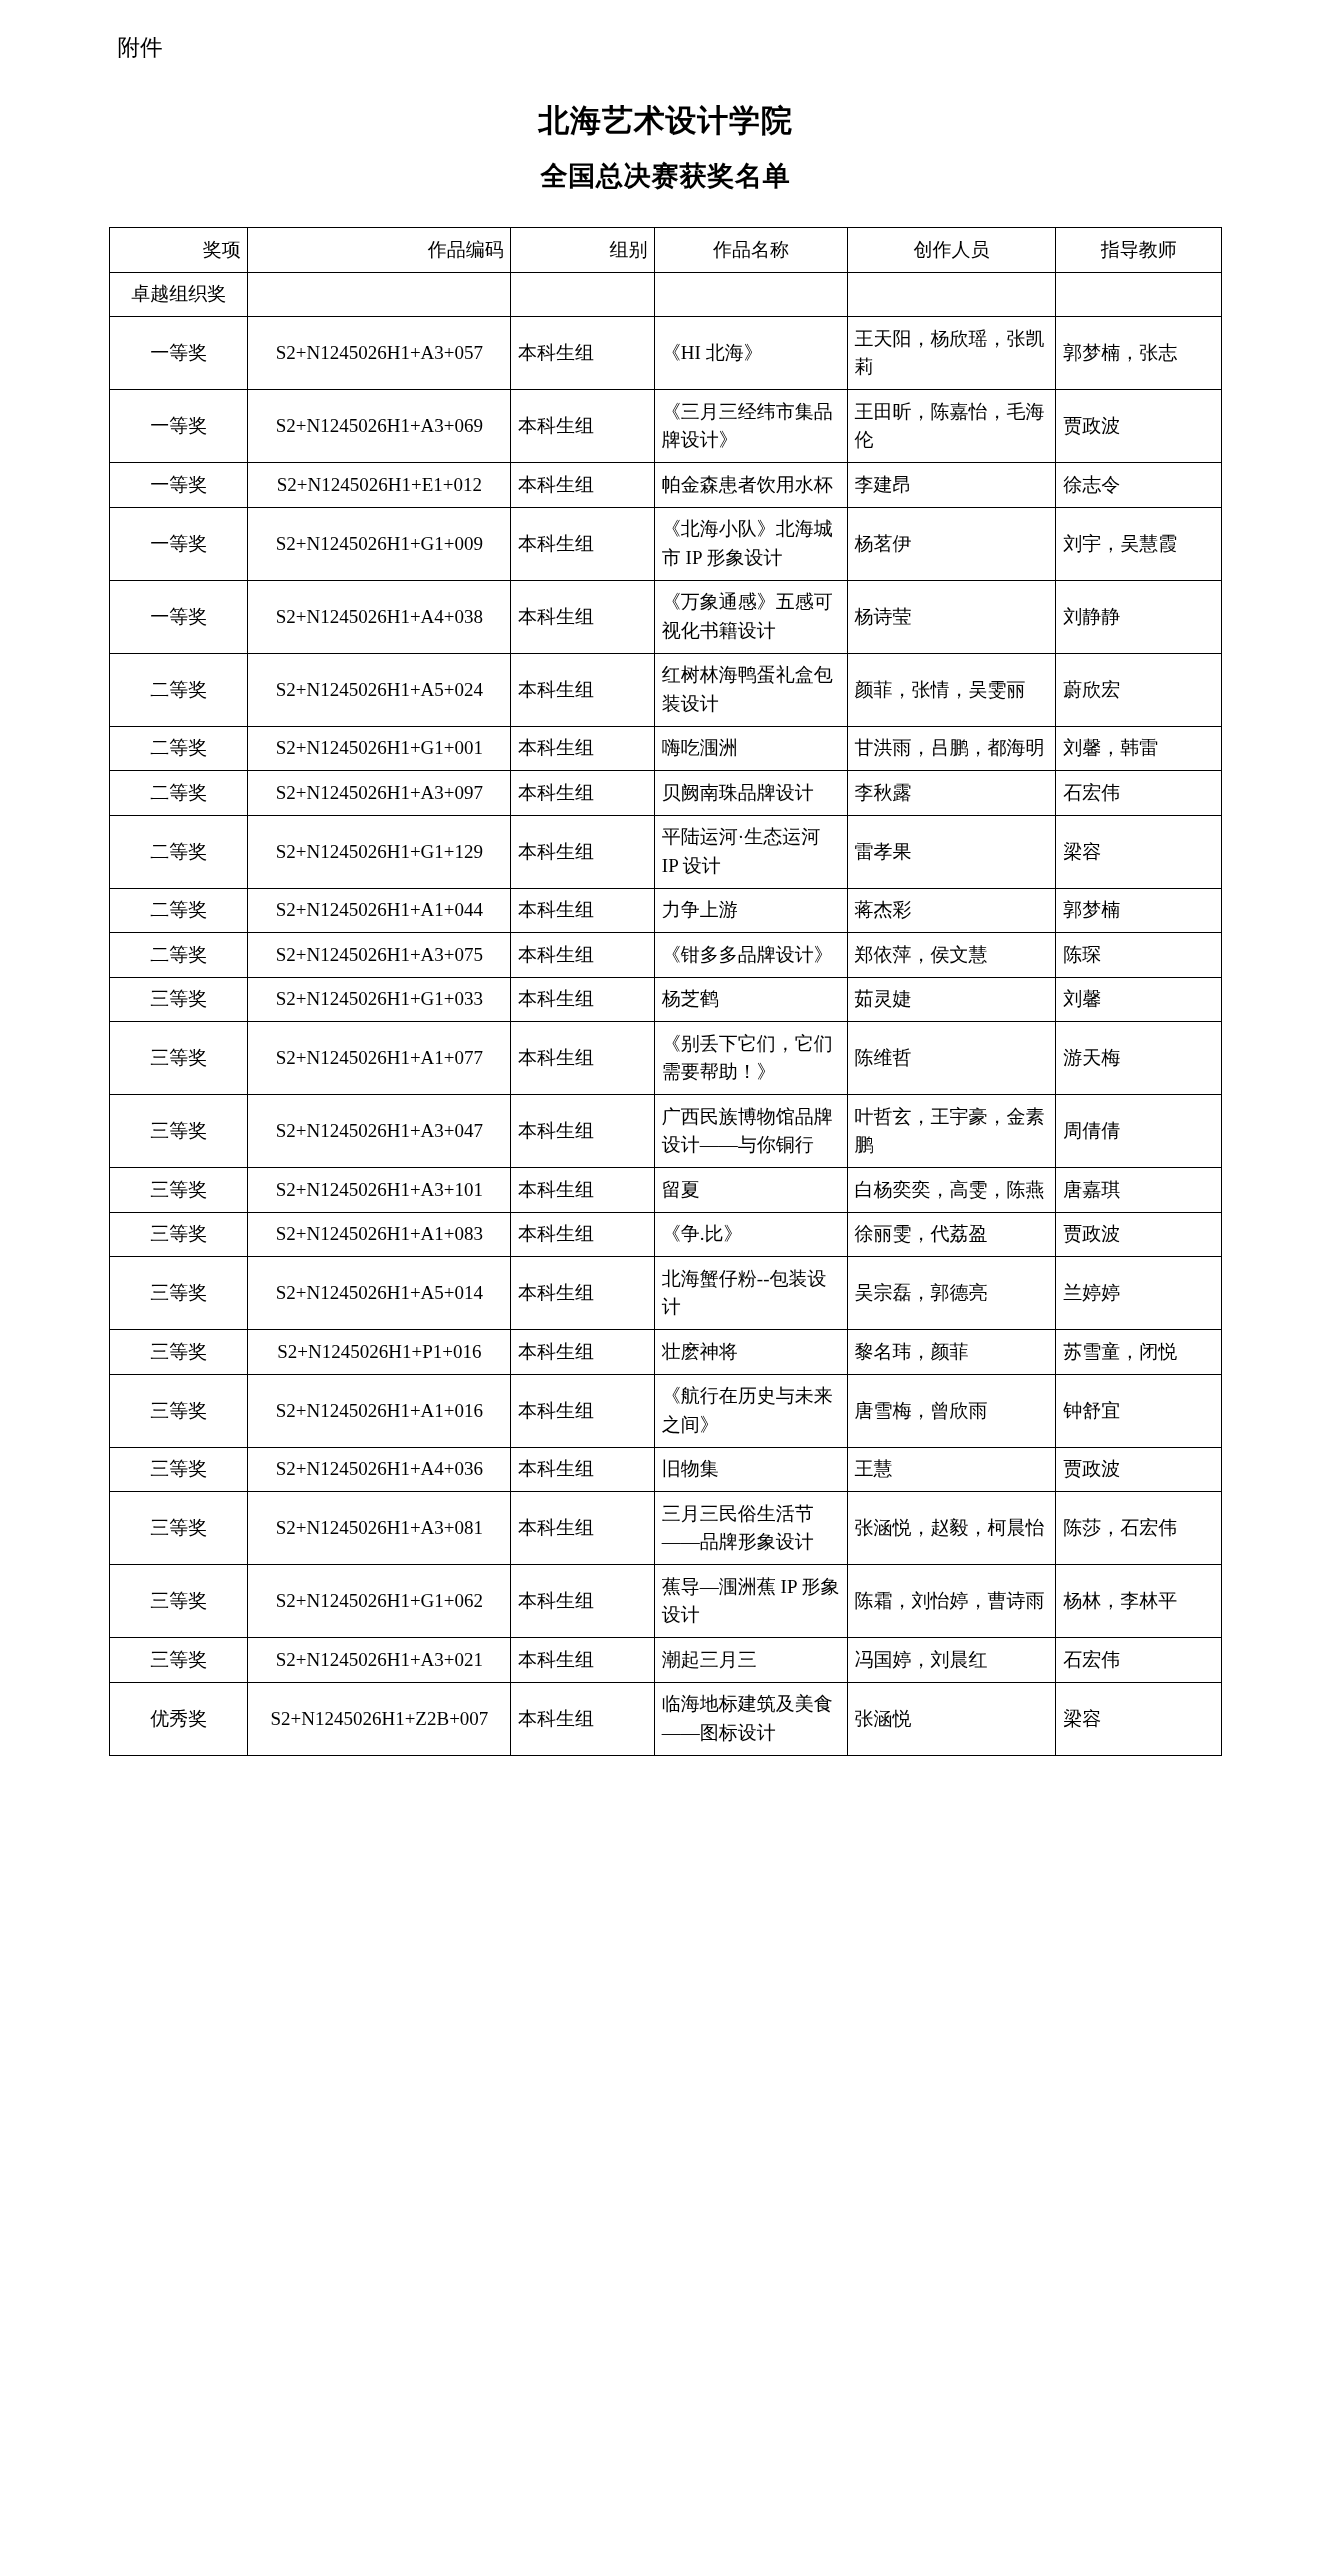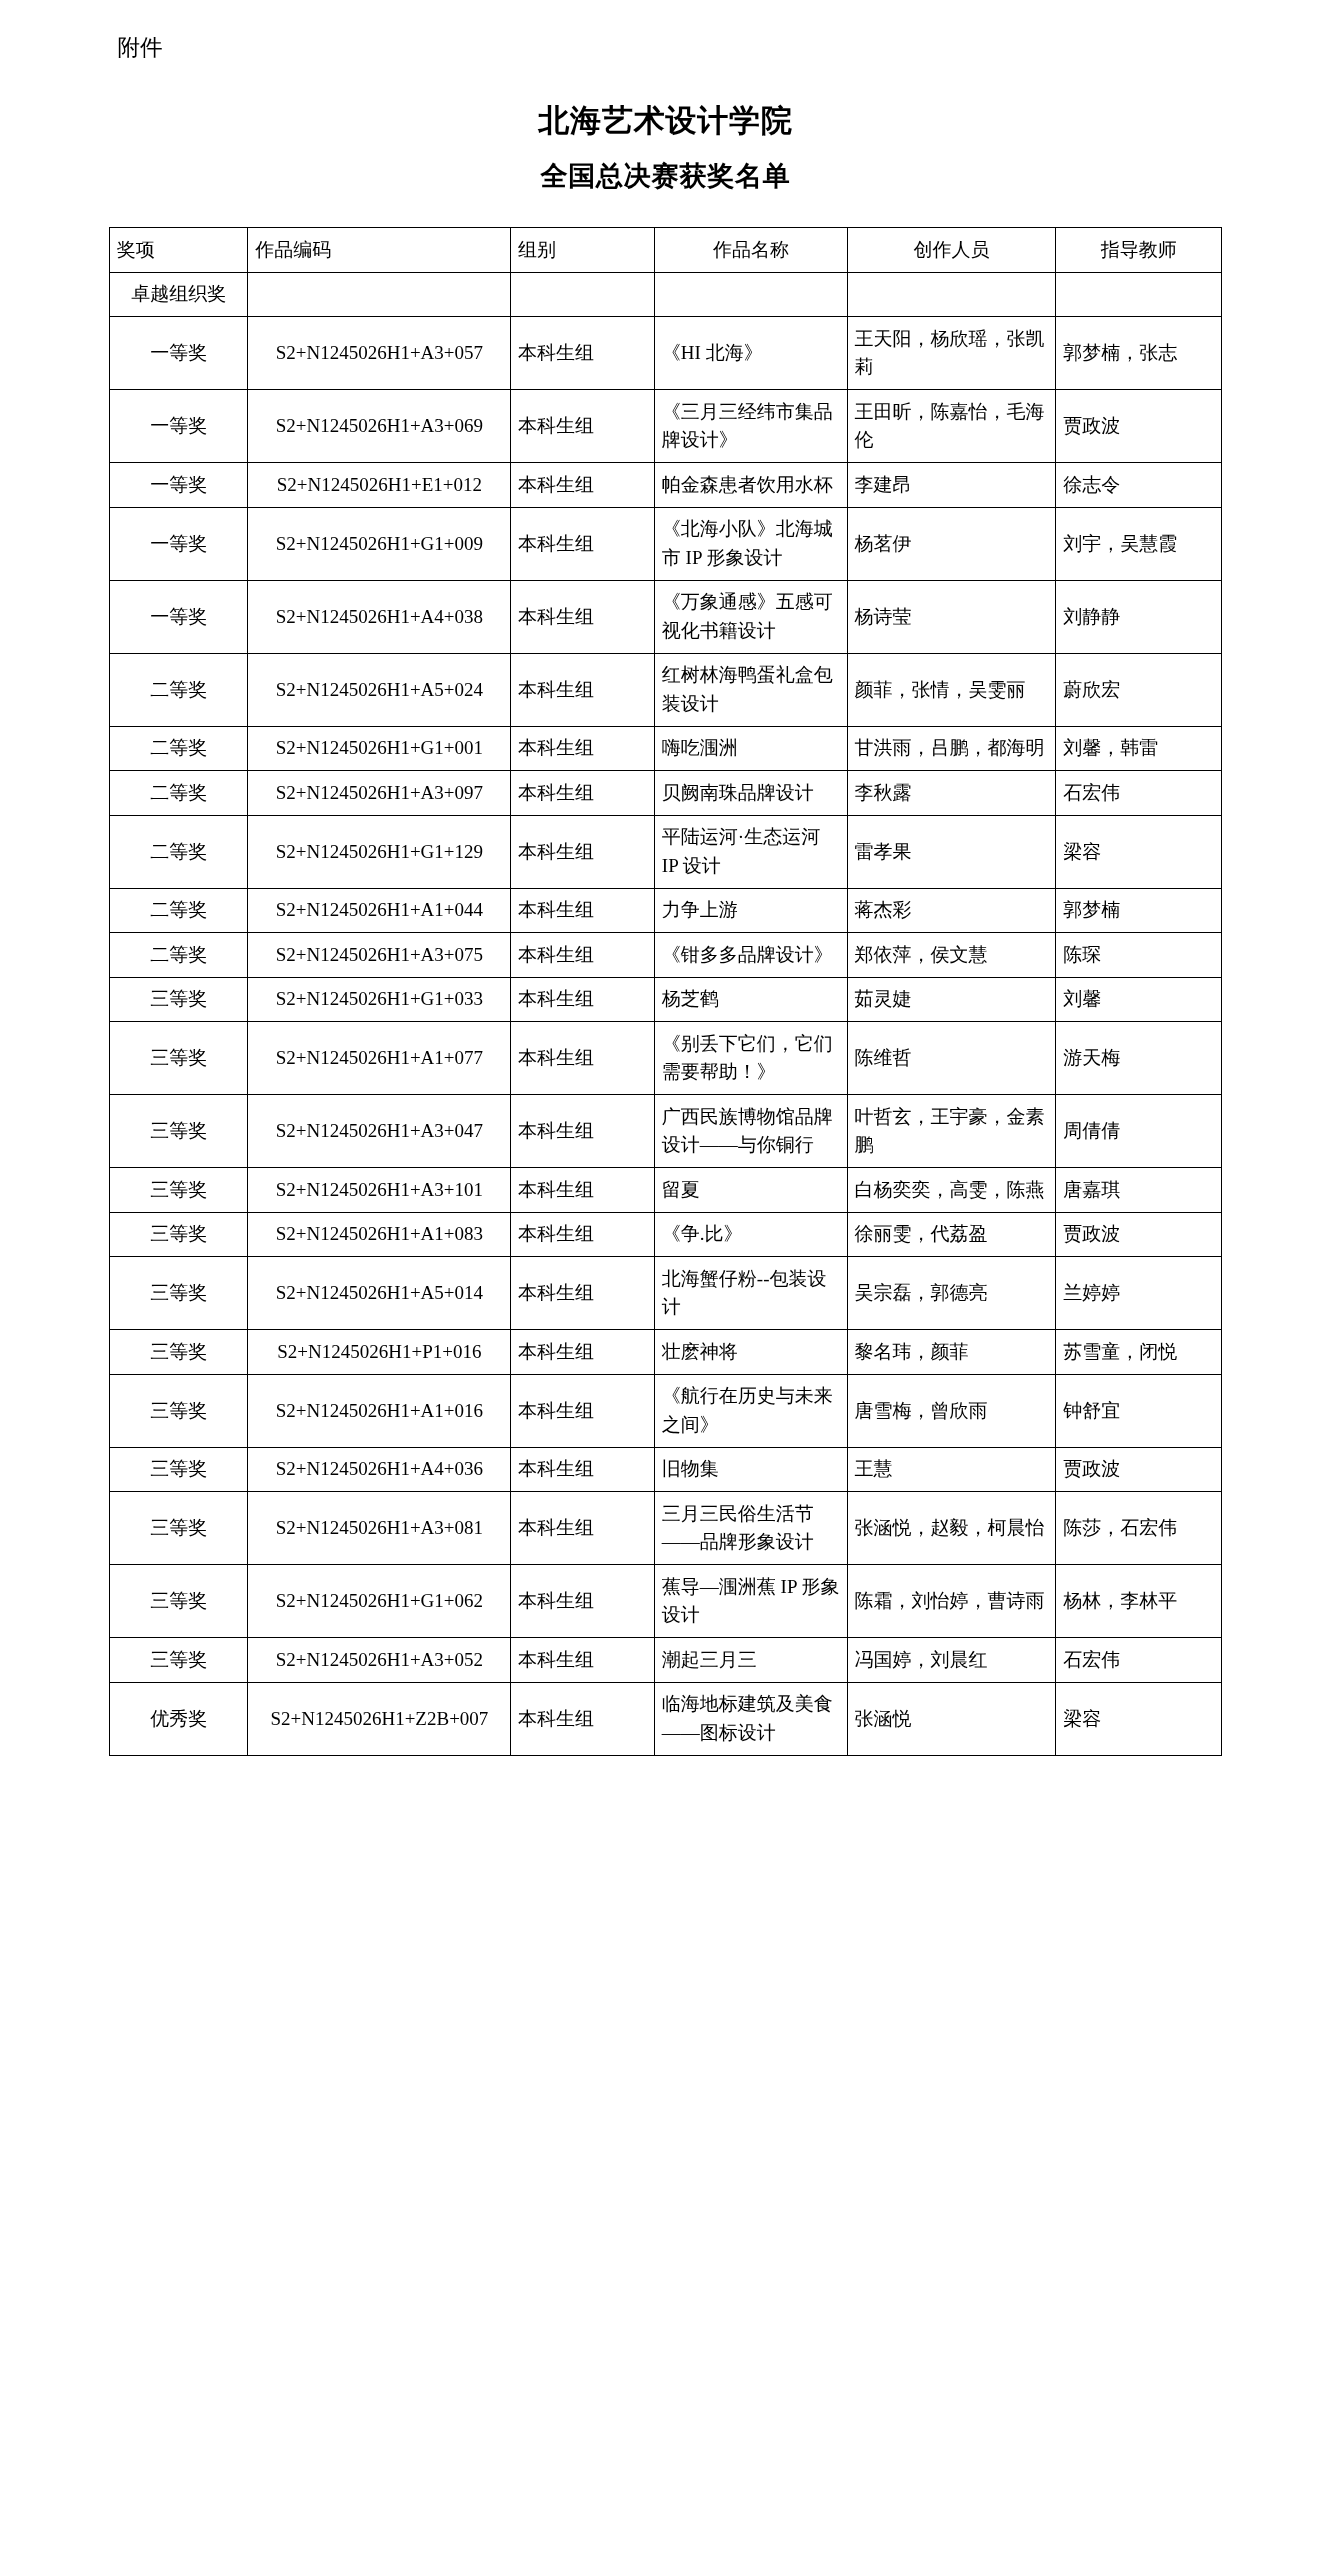--- a/index.html
+++ b/index.html
@@ -54,21 +54,21 @@
   table.award-table td {
     border: 0.8px solid #000000;
     padding: 7.5px 6.7px;
     font-size: 19px;
     line-height: 1.5;
     vertical-align: middle;
     word-wrap: break-word;
     overflow-wrap: break-word;
   }
   table.award-table th {
-    text-align: left;
+    text-align: right;
     font-weight: normal;
   }
   .col-award   { width: 11.5%; text-align: center; }
   .col-code    { width: 23%;   text-align: center; }
   .col-group   { width: 12%;   text-align: left; }
   .col-work    { width: 16.5%; text-align: left; }
   .col-creator { width: 18%;   text-align: left; }
   .col-teacher { width: 14%;   text-align: left; }
   td.col-work, td.col-creator, td.col-teacher {
     padding-left: 11.7px;
@@ -284,21 +284,21 @@
         <tr>
           <td class="col-award">三等奖</td>
           <td class="col-code">S2+N1245026H1+G1+062</td>
           <td class="col-group">本科生组</td>
           <td class="col-work">蕉导—涠洲蕉 IP 形象设计</td>
           <td class="col-creator">陈霜，刘怡婷，曹诗雨</td>
           <td class="col-teacher">杨林，李林平</td>
         </tr>
         <tr>
           <td class="col-award">三等奖</td>
-          <td class="col-code">S2+N1245026H1+A3+052</td>
+          <td class="col-code">S2+N1245026H1+A3+021</td>
           <td class="col-group">本科生组</td>
           <td class="col-work">潮起三月三</td>
           <td class="col-creator">冯国婷，刘晨红</td>
           <td class="col-teacher">石宏伟</td>
         </tr>
         <tr>
           <td class="col-award">优秀奖</td>
           <td class="col-code">S2+N1245026H1+Z2B+007</td>
           <td class="col-group">本科生组</td>
           <td class="col-work">临海地标建筑及美食——图标设计</td>

